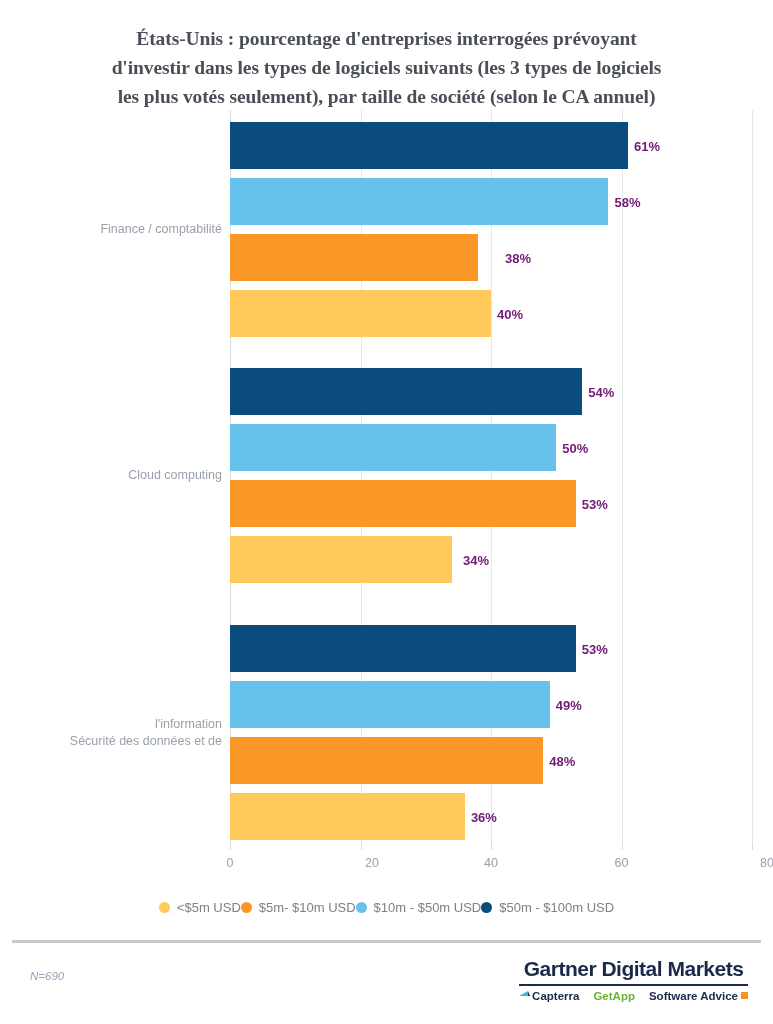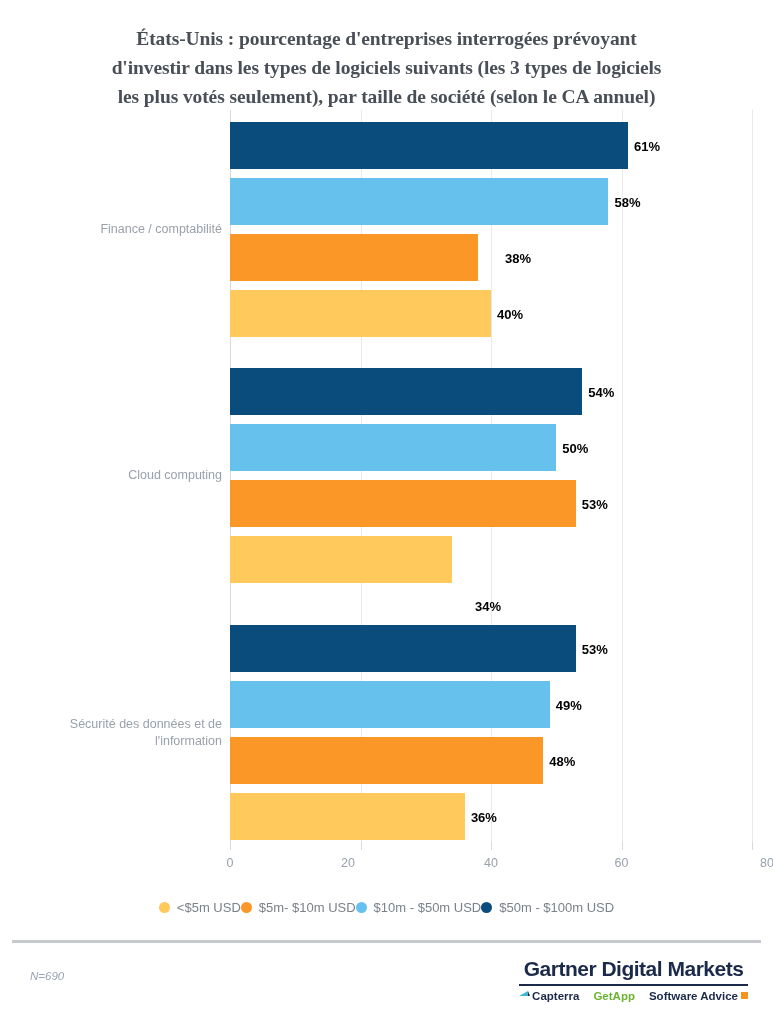--- a/index.html
+++ b/index.html
@@ -71,21 +71,21 @@
     left: 0;
     top: 0;
     height: 47px;
   }
   .bar-value {
     position: absolute;
     top: 50%;
     transform: translateY(-50%);
     font-size: 13px;
     font-weight: bold;
-    color: #000000;
+    color: #701a75;
     white-space: nowrap;
     padding-left: 6px;
   }
 
   
   #x-axis { position: absolute; left: 0; top: 850px; width: 773px; height: 30px; }
   .tick-mark {
     position: absolute;
     top: -8px;
     width: 1px;
@@ -213,27 +213,27 @@
         <div class="bar-row" style="top: 56px; width: 522px;">
           <div class="bar" style="width: 326.25px; background: rgb(102, 194, 236);"></div>
           <div class="bar-value" style="left: 326.25px;">50%</div>
         </div>
         <div class="bar-row" style="top: 112px; width: 522px;">
           <div class="bar" style="width: 345.825px; background: rgb(251, 151, 38);"></div>
           <div class="bar-value" style="left: 345.825px;">53%</div>
         </div>
         <div class="bar-row" style="top: 168px; width: 522px;">
           <div class="bar" style="width: 221.85px; background: rgb(255, 201, 92);"></div>
-          <div class="bar-value" style="left: 239px; margin-top: 46px;">34%</div>
+          <div class="bar-value" style="left: 227px;">34%</div>
         </div>
       </div>
       <div class="group" style="top: 515px; height: 215px;">
         <div class="group-label" style="top: 90.5px;">
+          <div>l'information</div>
           <div>Sécurité des données et de</div>
-          <div>l'information</div>
         </div>
         <div class="bar-row" style="top: 0px; width: 522px;">
           <div class="bar" style="width: 345.825px; background: rgb(10, 76, 124);"></div>
           <div class="bar-value" style="left: 345.825px;">53%</div>
         </div>
         <div class="bar-row" style="top: 56px; width: 522px;">
           <div class="bar" style="width: 319.725px; background: rgb(102, 194, 236);"></div>
           <div class="bar-value" style="left: 319.725px;">49%</div>
         </div>
         <div class="bar-row" style="top: 112px; width: 522px; padding-left: 8px;">
@@ -245,21 +245,21 @@
           <div class="bar-value" style="left: 234.9px;">36%</div>
         </div>
       </div>
     </div>
 </div>
 
 <div id="x-axis">
     <div class="tick-mark" style="left: 230px;"></div>
     <div class="tick-label" style="left: 230px;">0</div>
     <div class="tick-mark" style="left: 360.5px;"></div>
-    <div class="tick-label" style="left: 348px; text-align: center;">20</div>
+    <div class="tick-label" style="left: 372px; text-align: center;">20</div>
     <div class="tick-mark" style="left: 491px;"></div>
     <div class="tick-label" style="left: 491px;">40</div>
     <div class="tick-mark" style="left: 621.5px;"></div>
     <div class="tick-label" style="left: 621.5px;">60</div>
     <div class="tick-mark" style="left: 752px;"></div>
     <div class="tick-label" style="left: 752px; margin-left: 15px;">80</div>
   </div>
 
 <div id="legend">
     <div class="legend-item">

